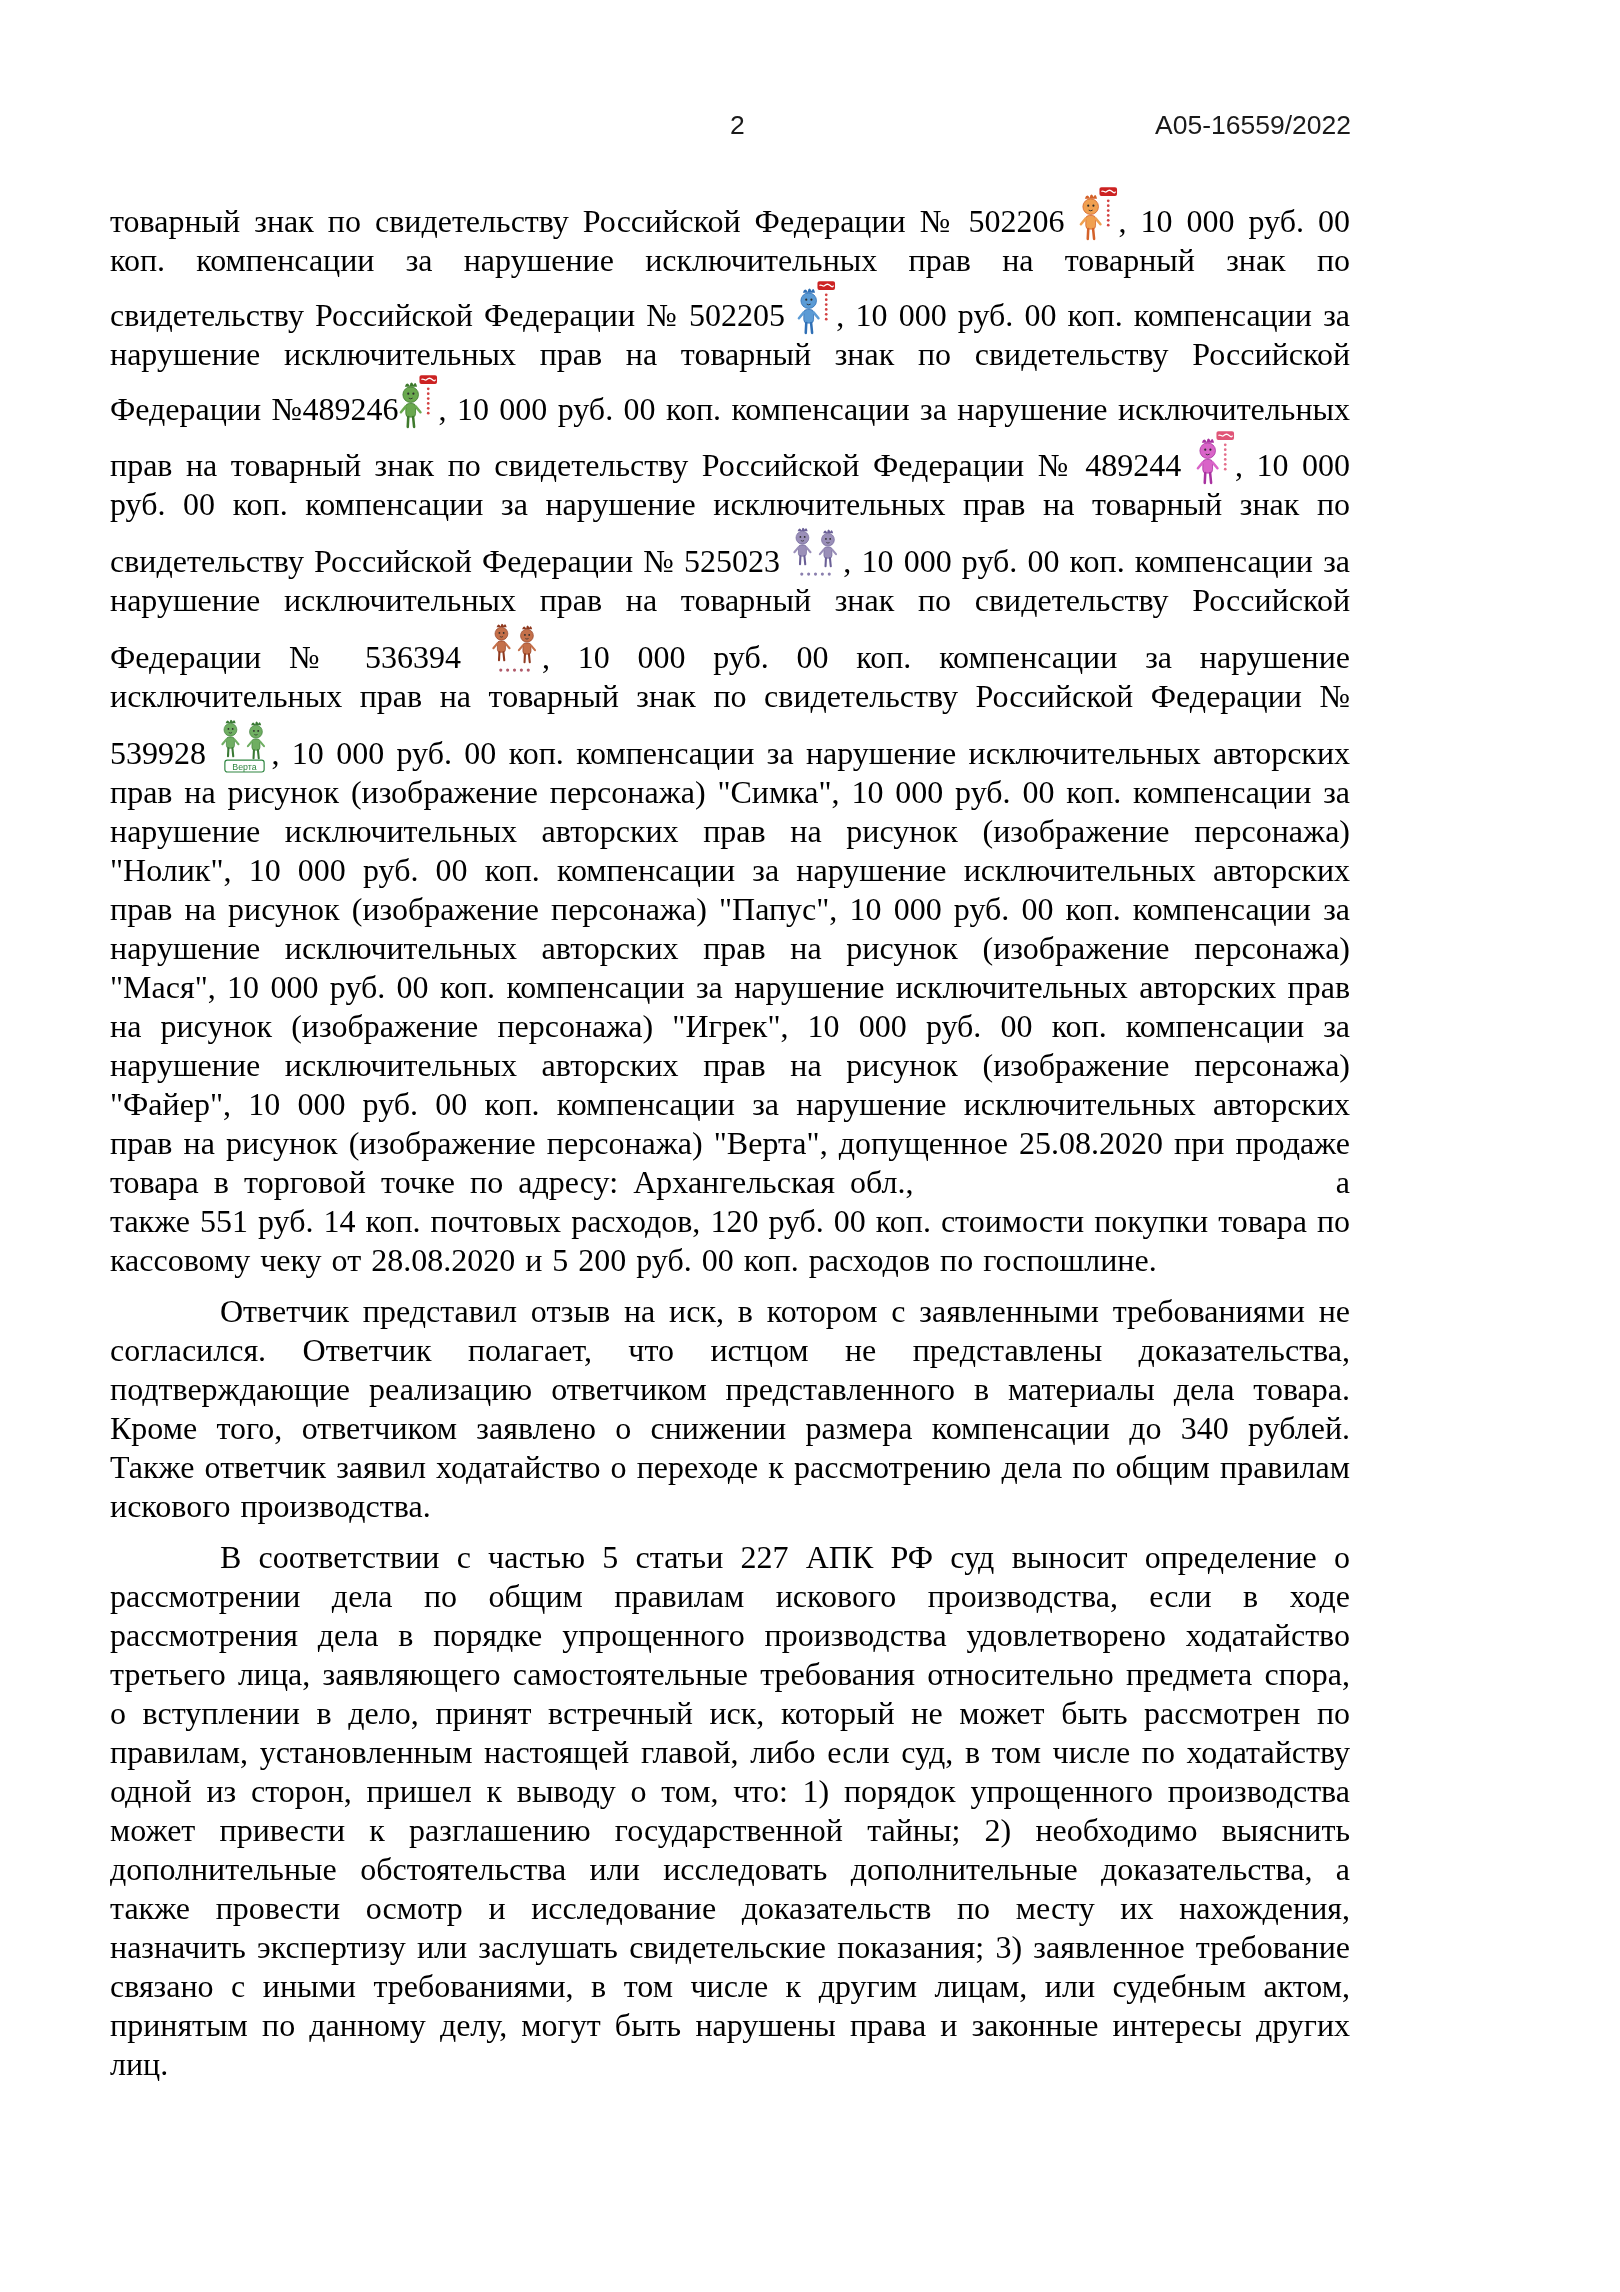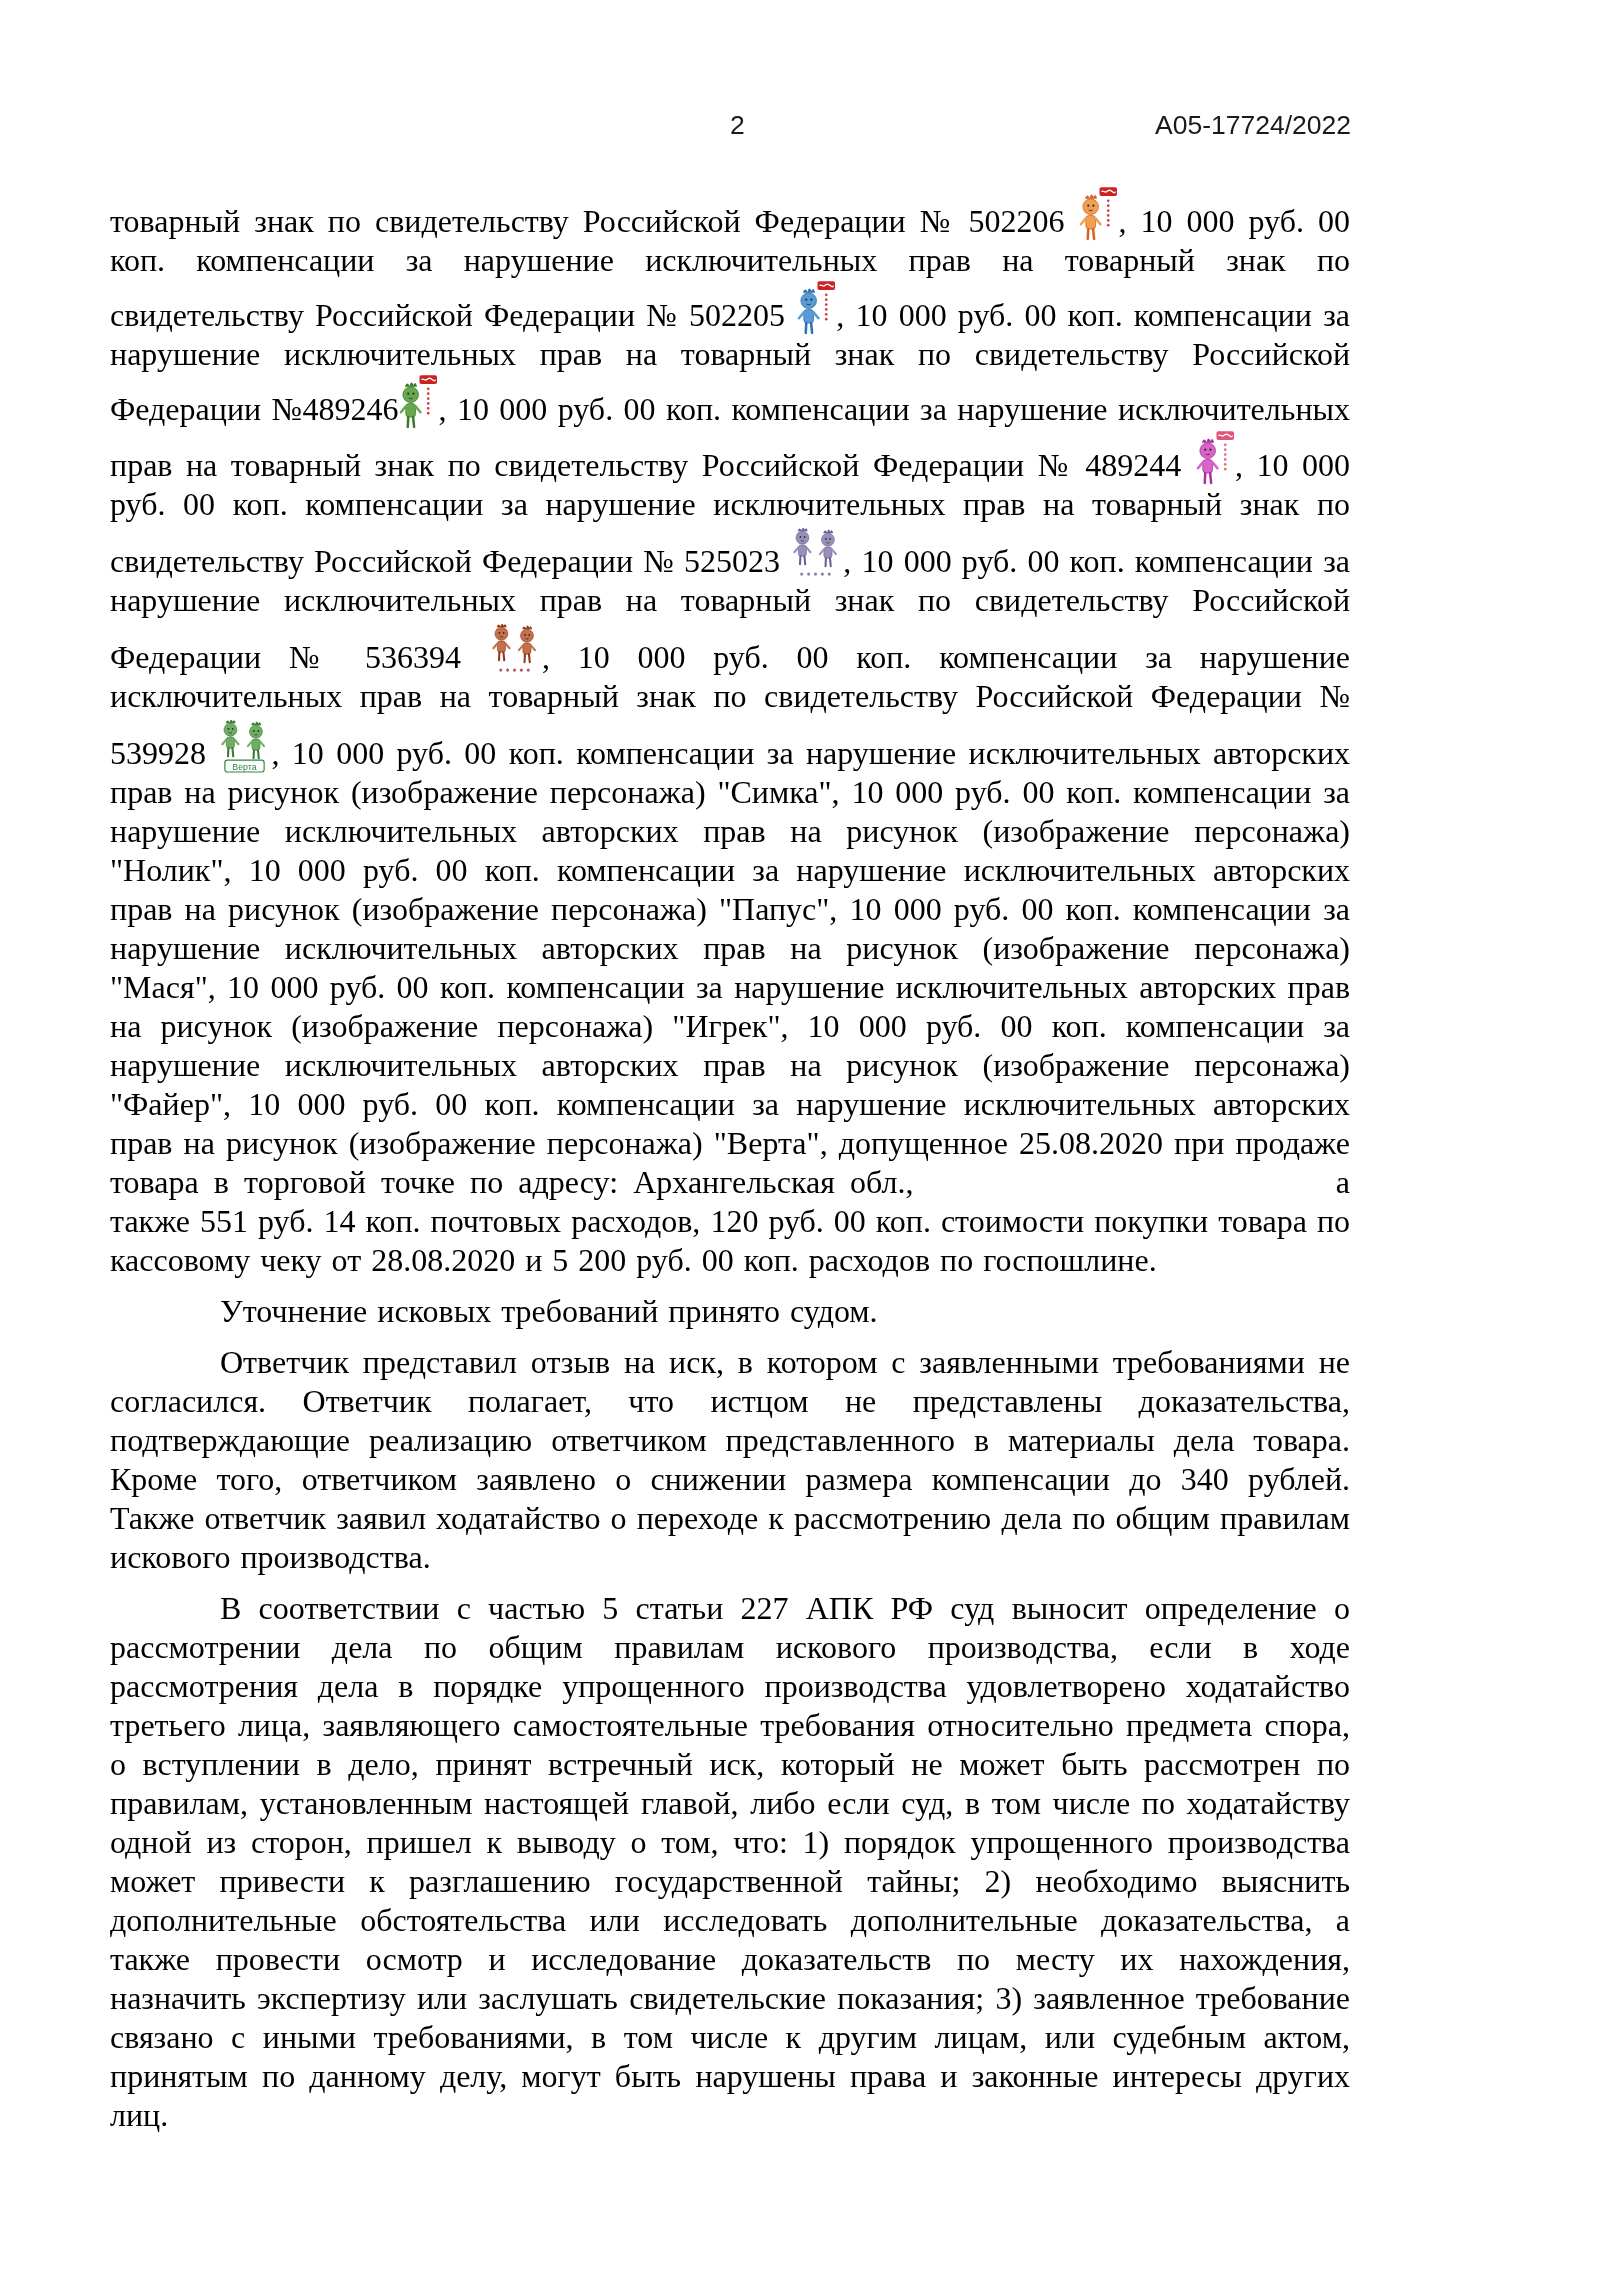--- a/index.html
+++ b/index.html
@@ -48,21 +48,21 @@
     display: inline-block;
     width: 392px;
     height: 2px;
   }
 </style>
 </head>
 <body>
 
 <header class="page-header">
   <div class="page-number">2</div>
-  <div class="case-number">А05-17724/2022</div>
+  <div class="case-number">А05-16559/2022</div>
 </header>
 
 <main class="document-body">
     <p class="para">товарный знак по свидетельству Российской Федерации № 502206 <span class="tm-img"><svg width="40" height="55" viewBox="0 0 41 56" xmlns="http://www.w3.org/2000/svg">
           <rect x="22" y="1" width="18" height="9" rx="2" fill="#cc2222"></rect>
           <path d="M24 5.5 C26 3.5 27.5 7.5 29.5 5.5 S33 3.5 35 5.5 S37.5 7 38.5 5.5" stroke="#ffffff" stroke-width="1.3" fill="none"></path>
           <g fill="#cc2222" opacity="0.85">
             <circle cx="31" cy="15" r="1.4"></circle>
             <circle cx="31" cy="20" r="1.4"></circle>
             <circle cx="31" cy="25" r="1.4"></circle>
@@ -236,17 +236,16 @@
             <path d="M11 20.5 Q13 22 15 20.5" stroke="#2b2b2b" stroke-width="0.9" fill="none"></path>
             <rect x="8" y="26" width="10" height="14" rx="3.5" fill="#6fae62" stroke="#3a7a35" stroke-width="0.8"></rect>
             <path d="M8 29 L3 35" stroke="#6fae62" stroke-width="2.6" stroke-linecap="round"></path>
             <path d="M18 29 L23 35" stroke="#6fae62" stroke-width="2.6" stroke-linecap="round"></path>
             <path d="M10.5 40 L10 50" stroke="#3a7a35" stroke-width="2.6" stroke-linecap="round"></path>
             <path d="M15.5 40 L16.5 50" stroke="#3a7a35" stroke-width="2.6" stroke-linecap="round"></path>
           </g>
           <rect x="7" y="45" width="40" height="12" rx="2.5" fill="none" stroke="#2e8540" stroke-width="1.2"></rect>
           <text x="27" y="54.5" font-size="9" text-anchor="middle" fill="#2e8540" font-family="Liberation Sans, sans-serif">Верта</text>
         </svg></span>, 10 000 руб. 00 коп. компенсации за нарушение исключительных авторских прав на рисунок (изображение персонажа) "Симка", 10 000 руб. 00 коп. компенсации за нарушение исключительных авторских прав на рисунок (изображение персонажа) "Нолик", 10 000 руб. 00 коп. компенсации за нарушение исключительных авторских прав на рисунок (изображение персонажа) "Папус", 10 000 руб. 00 коп. компенсации за нарушение исключительных авторских прав на рисунок (изображение персонажа) "Мася", 10 000 руб. 00 коп. компенсации за нарушение исключительных авторских прав на рисунок (изображение персонажа) "Игрек", 10 000 руб. 00 коп. компенсации за нарушение исключительных авторских прав на рисунок (изображение персонажа) "Файер", 10 000 руб. 00 коп. компенсации за нарушение исключительных авторских прав на рисунок (изображение персонажа) "Верта", допущенное 25.08.2020 при продаже товара в торговой точке по адресу: Архангельская обл., <span class="redacted-gap"></span> а также 551 руб. 14 коп. почтовых расходов, 120 руб. 00 коп. стоимости покупки товара по кассовому чеку от 28.08.2020 и 5 200 руб. 00 коп. расходов по госпошлине.</p>
-    <p class="para indent">Уточнение исковых требований принято судом.</p>
     <p class="para indent">Ответчик представил отзыв на иск, в котором с заявленными требованиями не согласился. Ответчик полагает, что истцом не представлены доказательства, подтверждающие реализацию ответчиком представленного в материалы дела товара. Кроме того, ответчиком заявлено о снижении размера компенсации до 340 рублей. Также ответчик заявил ходатайство о переходе к рассмотрению дела по общим правилам искового производства.</p>
     <p class="para indent">В соответствии с частью 5 статьи 227 АПК РФ суд выносит определение о рассмотрении дела по общим правилам искового производства, если в ходе рассмотрения дела в порядке упрощенного производства удовлетворено ходатайство третьего лица, заявляющего самостоятельные требования относительно предмета спора, о вступлении в дело, принят встречный иск, который не может быть рассмотрен по правилам, установленным настоящей главой, либо если суд, в том числе по ходатайству одной из сторон, пришел к выводу о том, что: 1) порядок упрощенного производства может привести к разглашению государственной тайны; 2) необходимо выяснить дополнительные обстоятельства или исследовать дополнительные доказательства, а также провести осмотр и исследование доказательств по месту их нахождения, назначить экспертизу или заслушать свидетельские показания; 3) заявленное требование связано с иными требованиями, в том числе к другим лицам, или судебным актом, принятым по данному делу, могут быть нарушены права и законные интересы других лиц.</p>
   </main>
 
 
 </body></html>

